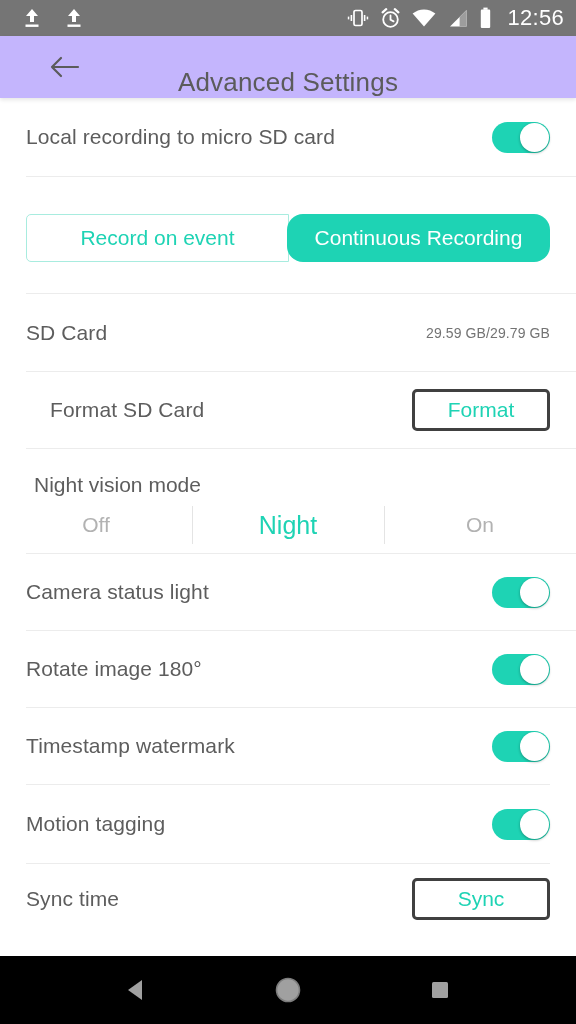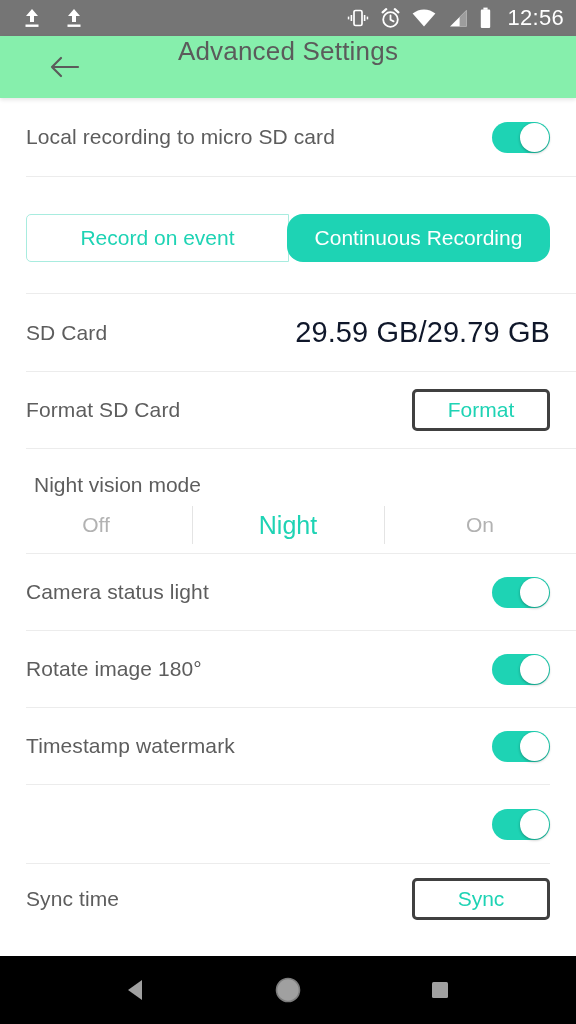--- a/index.html
+++ b/index.html
@@ -46,23 +46,23 @@
     font-size: 22px;
     letter-spacing: 0.3px;
     margin-left: 4px;
   }
   .sicon { display: block; }
 
   
   .toolbar {
     height: 62px;
     flex: 0 0 62px;
-    background: #86efac;
-    display: flex;
-    align-items: flex-start;
+    background: #c4b5fd;
+    display: flex;
+    align-items: flex-end;
     position: relative;
     box-shadow: 0 2px 4px rgba(0,0,0,0.10);
     z-index: 5;
     padding-left: 29px;
   }
   .back-btn {
     width: 72px;
     height: 62px;
     display: flex;
     align-items: center;
@@ -94,22 +94,22 @@
     position: relative;
   }
   .row-label {
     font-size: 21px;
     color: #5d5d5d;
     letter-spacing: 0.1px;
   }
   .row-spacer { flex: 1 1 auto; }
 
   .value-teal {
-    font-size: 29px;
-    color: #0f172a;
+    font-size: 14px;
+    color: #737373;
     letter-spacing: 0.1px;
   }
 
   .divider {
     height: 1px;
     background: #ececec;
     margin-left: 26px;
   }
   .divider.full-right { margin-right: 0; }
   .divider.inset { margin-right: 26px; }
@@ -309,21 +309,21 @@
     </div>
     <div class="divider full-right"></div>
 
     <div class="row" style="height:77px;">
       <span class="row-label">SD Card</span>
       <span class="row-spacer"></span>
       <span class="value-teal">29.59 GB/29.79 GB</span>
     </div>
     <div class="divider full-right"></div>
 
-    <div class="row" style="height:76px;">
+    <div class="row" style="height:76px;margin-left:24px;">
       <span class="row-label">Format SD Card</span>
       <span class="row-spacer"></span>
       <div class="outline-btn">Format</div>
     </div>
     <div class="divider full-right"></div>
 
     <div style="height:24px;"></div>
     <div class="nv-label">Night vision mode</div>
     <div class="nv-options">
       <div class="nv-opt">Off</div>
@@ -353,20 +353,21 @@
     <div class="row" style="height:76px;">
       <span class="row-label">Timestamp watermark</span>
       <span class="row-spacer"></span>
       <div class="switch">
         <div class="knob"></div>
       </div>
     </div>
     <div class="divider inset"></div>
 
     <div class="row" style="height:78px;">
+      <span class="row-label">Motion tagging</span>
       <span class="row-spacer"></span>
       <div class="switch">
         <div class="knob"></div>
       </div>
     </div>
     <div class="divider inset"></div>
 
     <div class="row" style="height:70px;align-items:center;">
       <span class="row-label">Sync time</span>
       <span class="row-spacer"></span>

